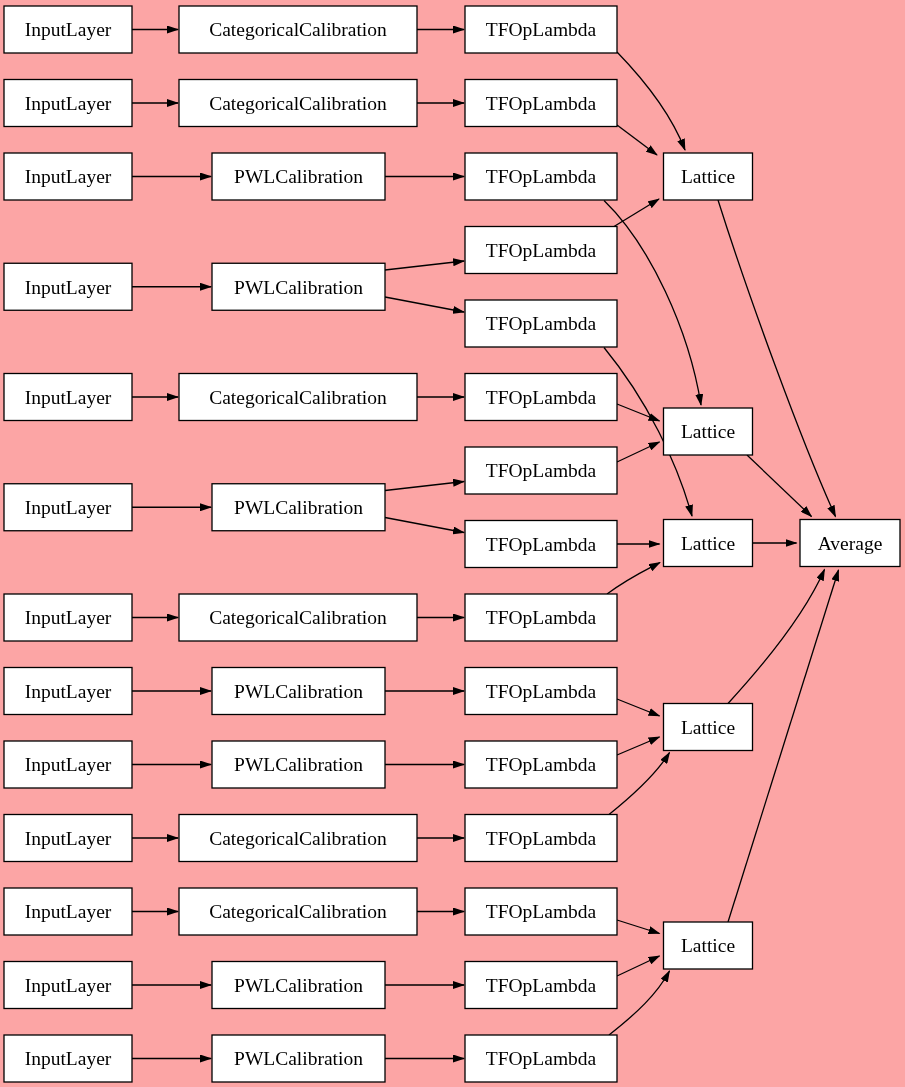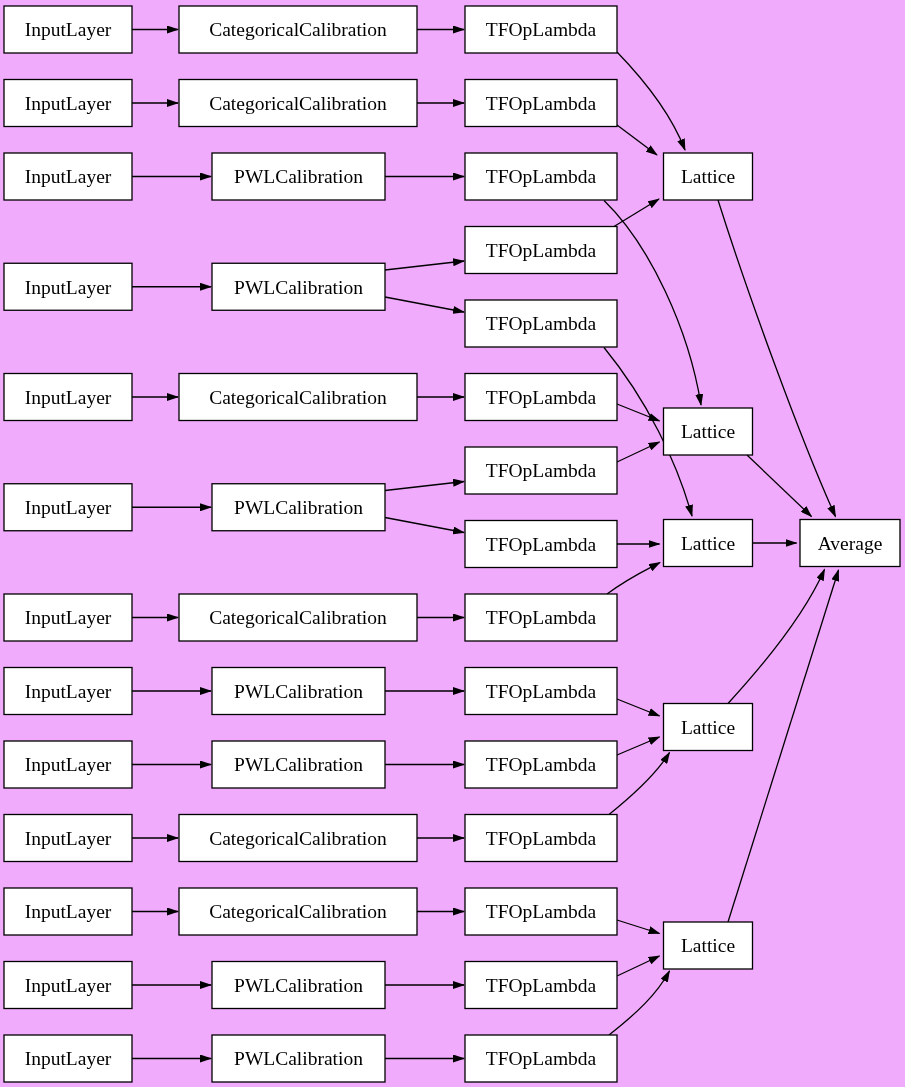--- a/index.html
+++ b/index.html
@@ -1,16 +1,16 @@
 <!DOCTYPE html>
 <html><head>
 <meta charset="utf-8">
 <style>
   html,body{margin:0;padding:0;background:#ffffff;}
-  .stage{position:relative;width:905px;height:1087px;background:#f0abfc;}
+  .stage{position:relative;width:905px;height:1087px;background:#fca5a5;}
   svg{display:block;}
   svg text{
     font-family:"Liberation Serif","DejaVu Serif",serif;
     font-size:19.5px;
     fill:#000000;
     text-anchor:middle;
   }
   rect.n{fill:#ffffff;stroke:#000000;stroke-width:1.3px;}
   path.e,line.e{fill:none;stroke:#000000;stroke-width:1.3px;}
 </style>

